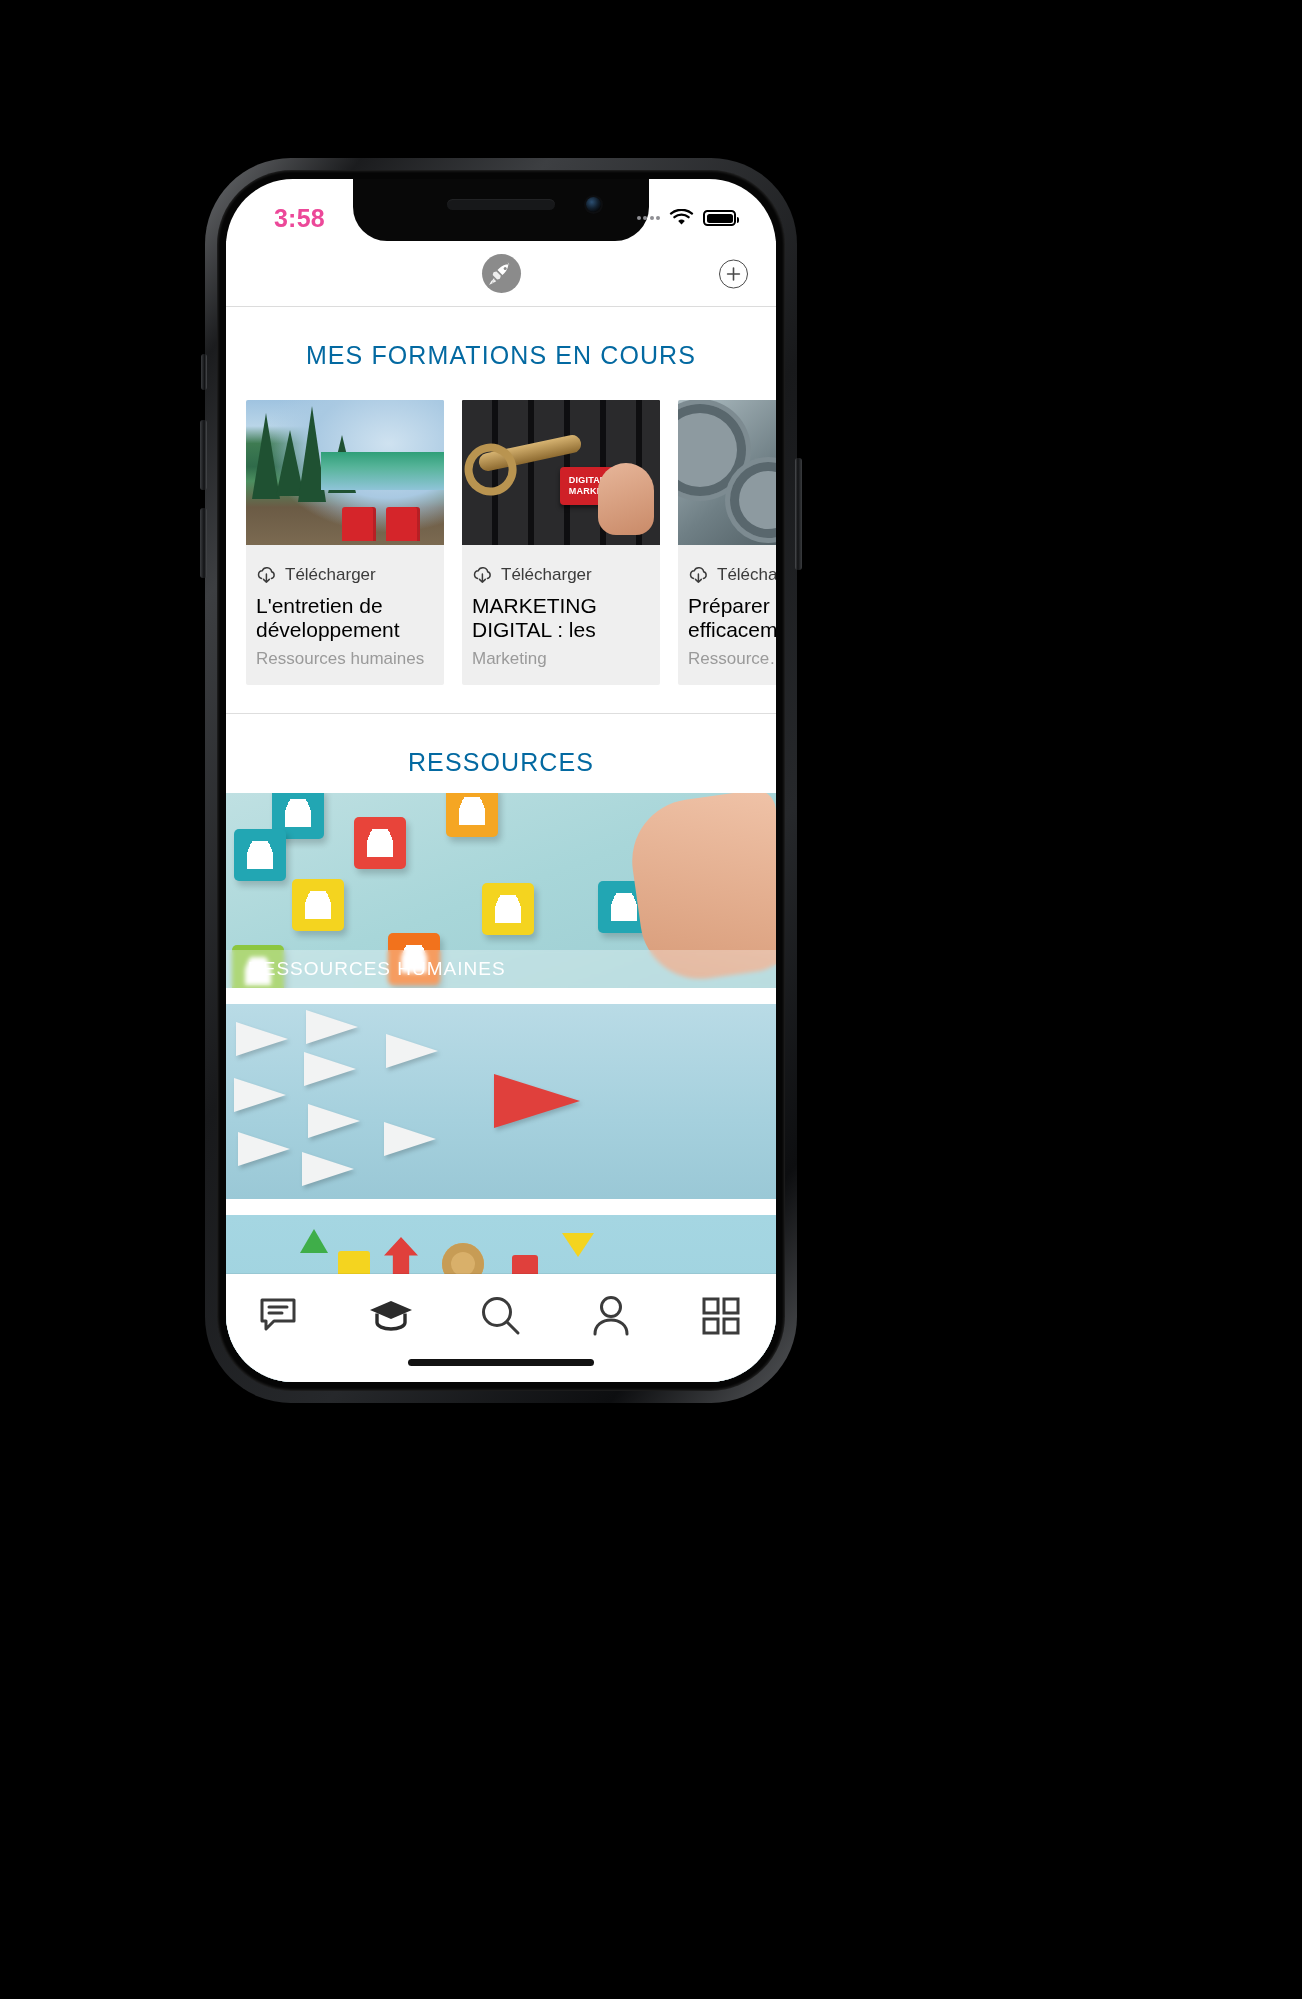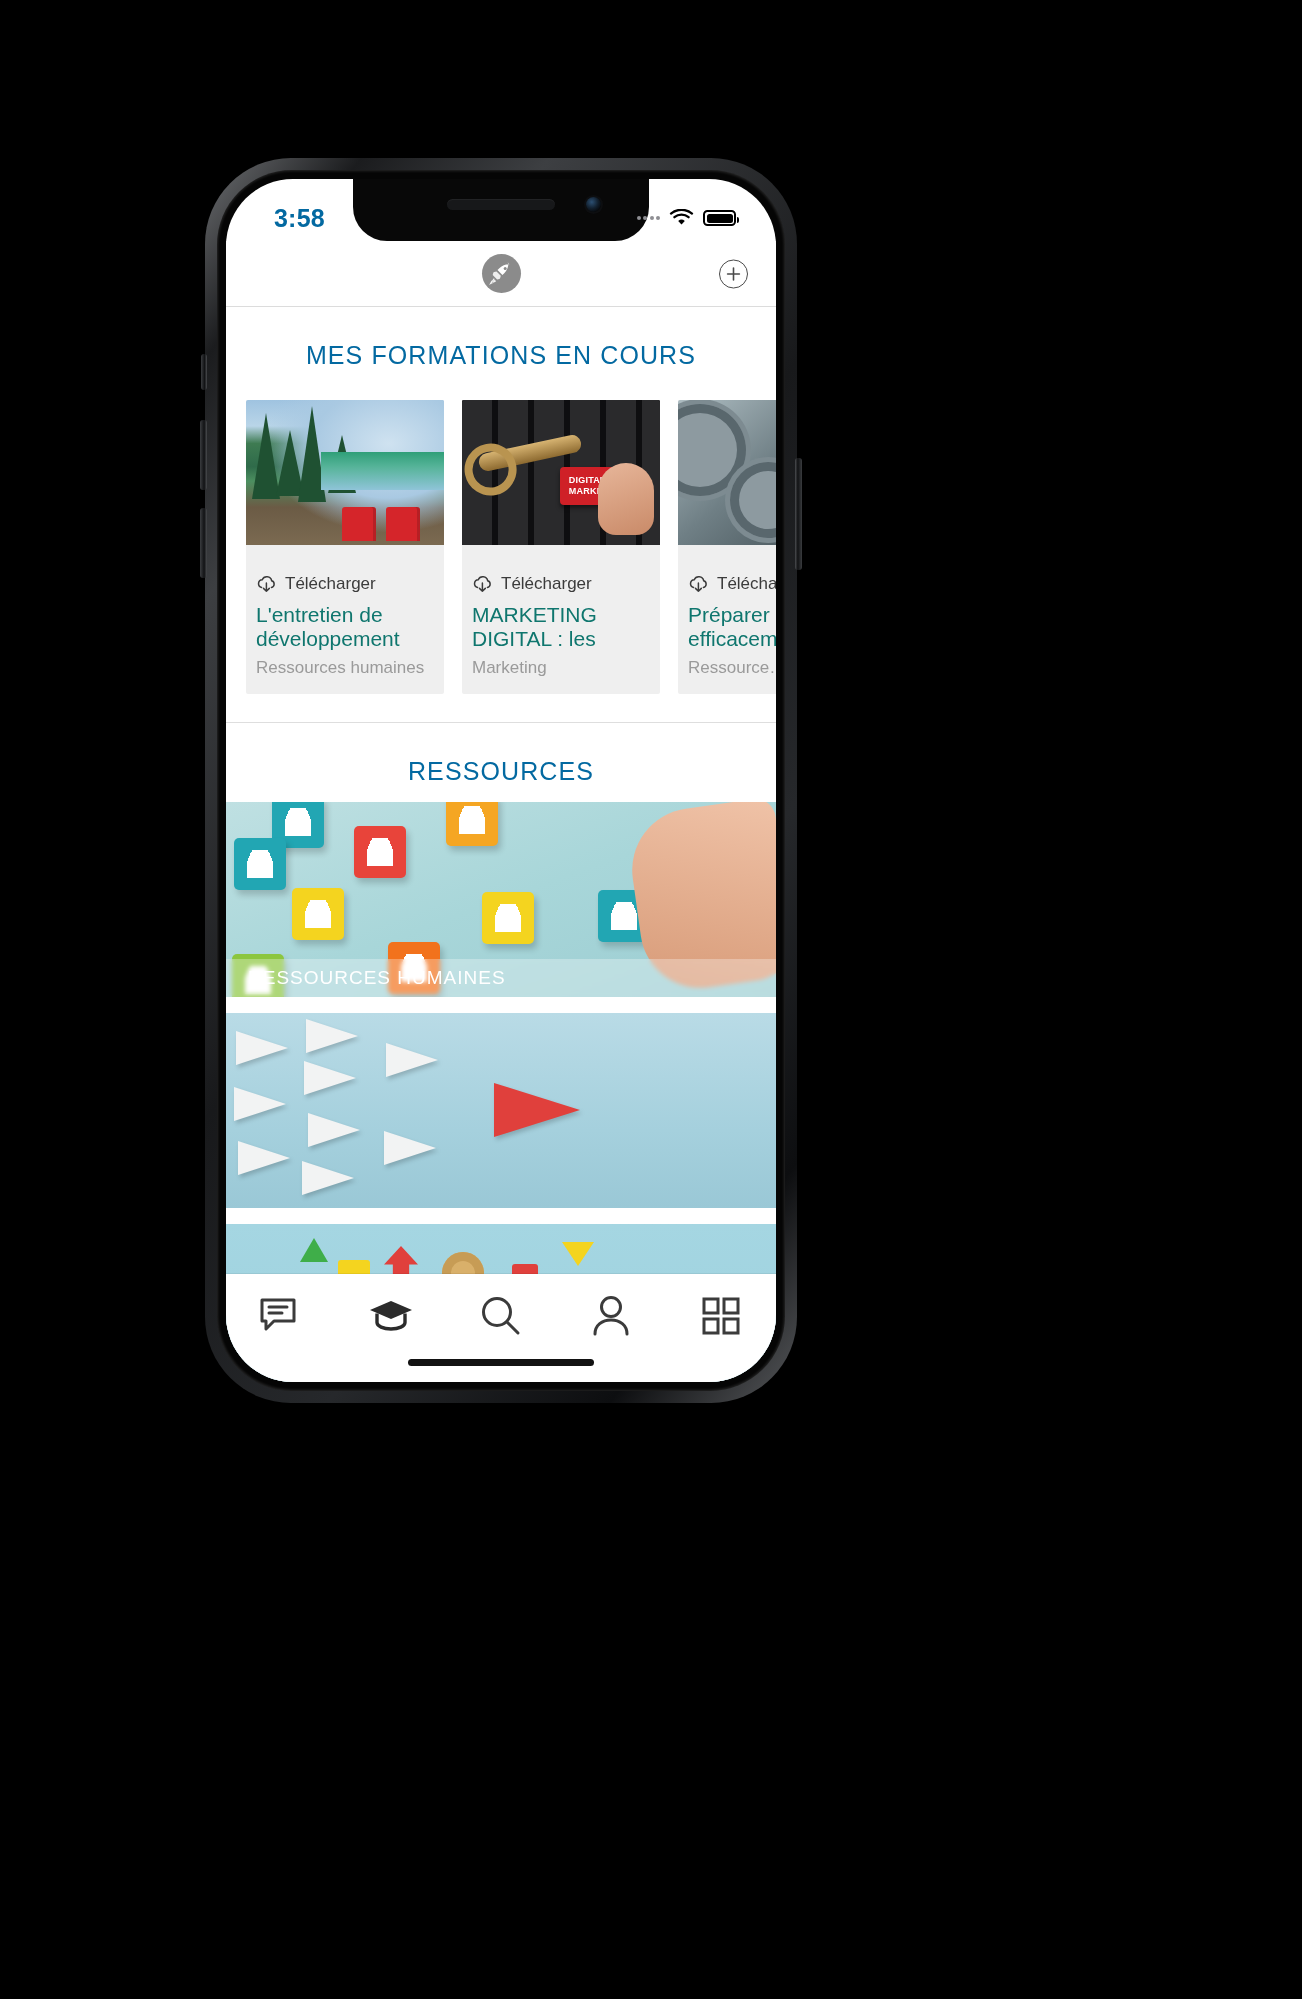--- a/index.html
+++ b/index.html
@@ -82,21 +82,21 @@
   }
 
   
   #status-bar {
     position: absolute; top: 0; left: 0; right: 0;
     height: 62px;
     display: flex; align-items: center;
     justify-content: space-between;
     padding: 16px 40px 0 48px;
     z-index: 45;
-    color: #0369a1;
+    color: #ec4899;
   }
   #status-time {
     font-size: 25px; font-weight: 600;
     letter-spacing: .2px;
     line-height: 1;
   }
   #status-right {
     display: flex; align-items: center; gap: 9px;
   }
   #signal-dots { display: flex; align-items: flex-end; gap: 2.5px; }
@@ -165,25 +165,25 @@
     flex: 0 0 auto;
     width: 198px;
     background: #efefef;
     border-radius: 2px;
     overflow: hidden;
   }
   .course-thumb {
     width: 100%; height: 145px;
     position: relative; overflow: hidden;
   }
-  .course-meta { padding: 29px 10px 16px; border-radius: 6px; }
+  .course-meta { padding: 20px 10px 16px; border-radius: 6px; }
   .dl-row { display: flex; align-items: center; gap: 8px; margin-bottom: 9px; }
   .dl-label { font-size: 17px; color: #3b3b3b; }
   .course-title {
-    font-size: 21px; color: #0f766e; line-height: 1.13;
+    font-size: 21px; color: #000000; line-height: 1.13;
     height: 48px; overflow: hidden;
   }
   .course-cat { font-size: 17px; color: #9a9a9a; margin-top: 7px; }
 
   #catalogue-divider {
     height: 1px; background: #dedede; margin: 28px 0 0;
   }
   #section-catalogue { padding: 34px 0 0; }
 
   .cat-banner {

